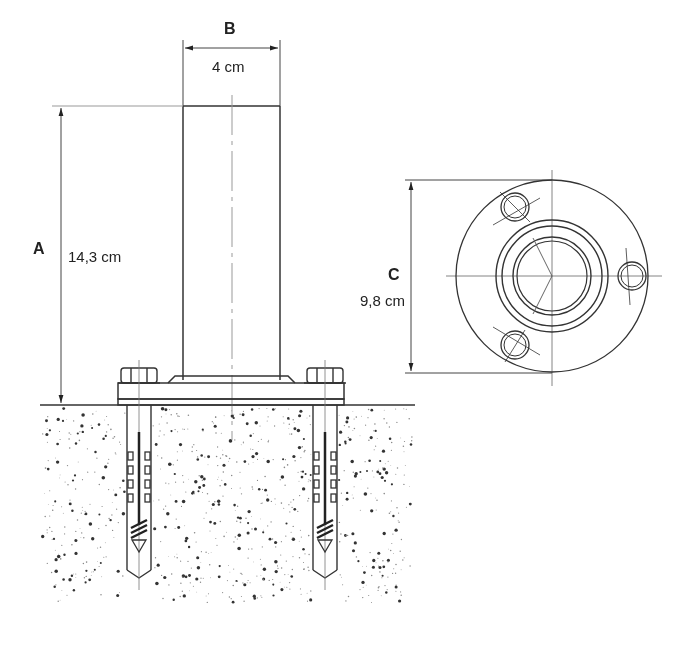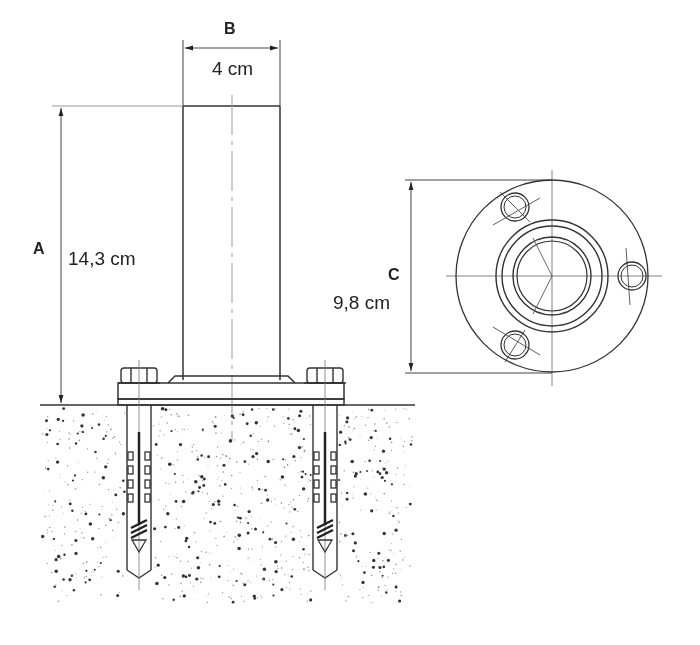--- a/index.html
+++ b/index.html
@@ -1,20 +1,20 @@
 <!DOCTYPE html>
 <html><head>
   <meta charset="utf-8">
   <style>
     html, body { margin: 0; padding: 0; background: #ffffff; }
     body { width: 700px; height: 645px; position: relative; overflow: hidden; font-family: "Liberation Sans", sans-serif; color: #222; }
     svg { position: absolute; left: 0; top: 0; }
     .lbl { position: absolute; font-family: "Liberation Sans", sans-serif; color: #222; white-space: nowrap; }
     .letter { font-weight: bold; font-size: 16px; }
-    .val { font-size: 19px; }
+    .val { font-size: 15px; }
   </style>
 </head>
 <body>
 
 <svg width="700" height="645" viewBox="0 0 700 645">
   <defs>
     <marker id="arr" viewBox="0 0 10 10" refX="10" refY="5" markerWidth="8" markerHeight="8" orient="auto-start-reverse">
       <path d="M0,2 L10,5 L0,8 z" fill="#222"></path>
     </marker>
   </defs>
@@ -913,13 +913,13 @@
   </g>
 </svg>
 
 <div class="lbl letter" style="left:224px; top:20px;">B</div>
 <div class="lbl val" style="left:212px; top:58px;">4 cm</div>
 
 <div class="lbl letter" style="left:33px; top:240px;">A</div>
 <div class="lbl val" style="left:68px; top:248px;">14,3 cm</div>
 
 <div class="lbl letter" style="left:388px; top:266px;">C</div>
-<div class="lbl val" style="left:333px; top:292px;">9,8 cm</div>
+<div class="lbl val" style="left:360px; top:292px;">9,8 cm</div>
 
 </body></html>

